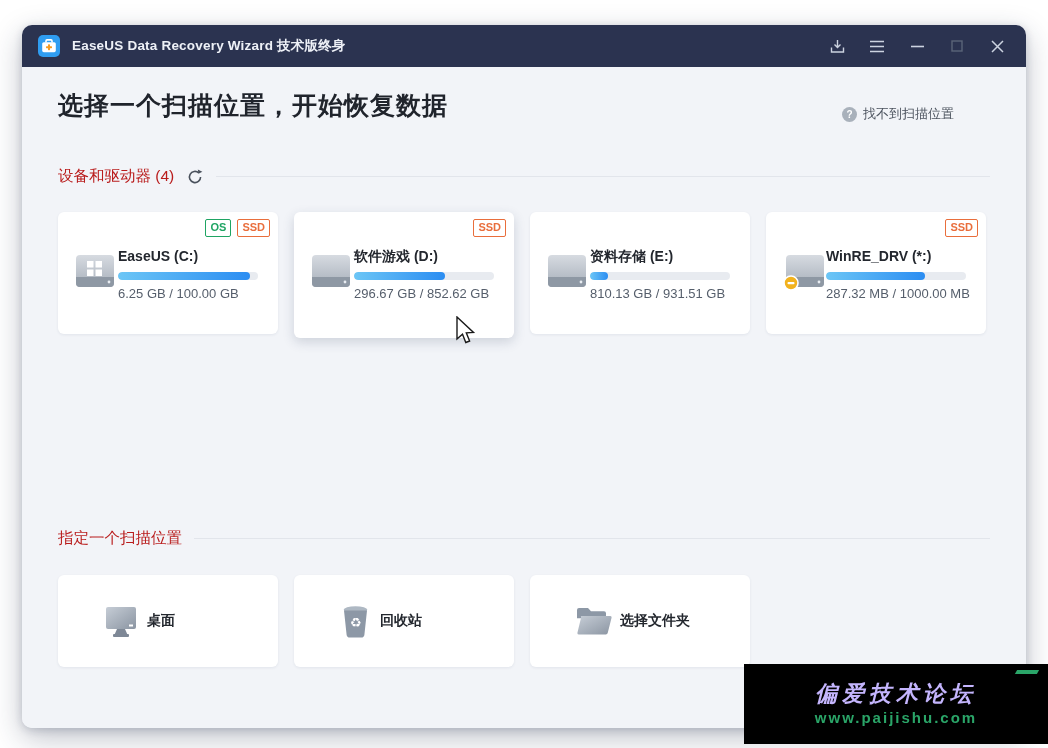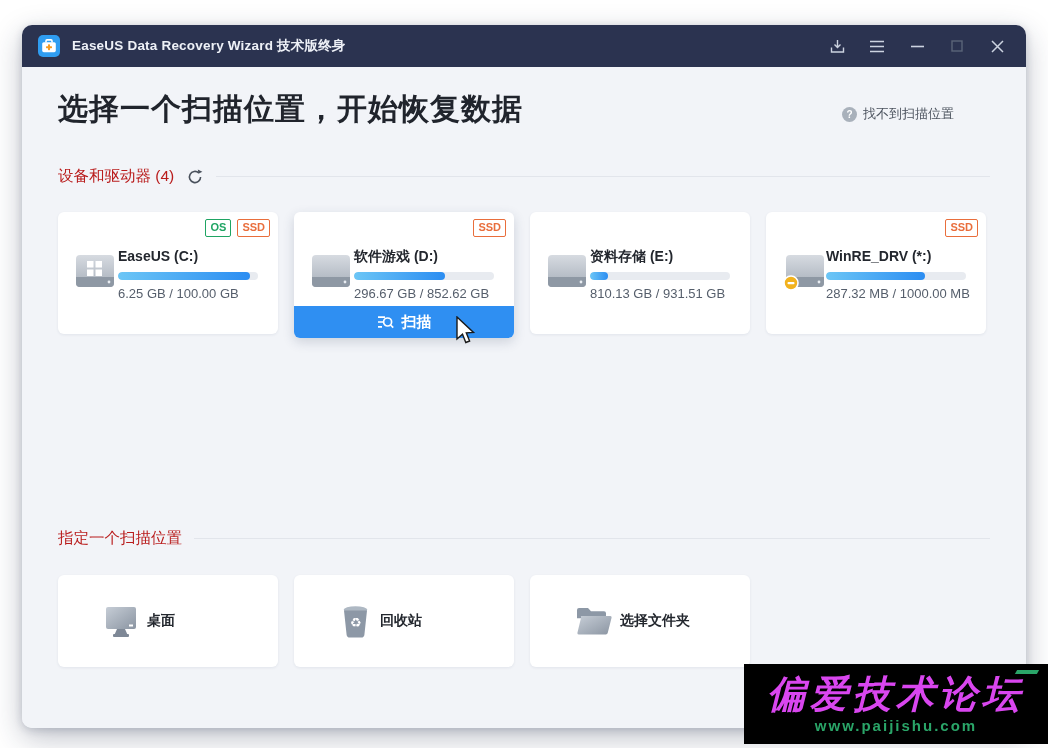--- a/index.html
+++ b/index.html
@@ -26,21 +26,21 @@
     width:30px; height:28px; display:flex; align-items:center; justify-content:center;
     color:#ccd3e0; cursor:pointer;
   }
   .tb-btn svg { display:block; }
   
   .content {
     position:relative; height:661px; background:#f2f4f8; border-radius:0 0 10px 10px;
   }
   .page-title {
     position:absolute; left:36px; top:22px;
-    font-size:30px; font-weight:600; color:#20242c; letter-spacing:1px;
+    font-size:25px; font-weight:600; color:#20242c; letter-spacing:1px;
   }
   .help {
     position:absolute; right:72px; top:38px; display:flex; align-items:center; gap:6px;
     font-size:13px; color:#4d545f; cursor:pointer;
   }
   .help-q {
     width:15px; height:15px; border-radius:50%; background:#a9b1bb; color:#fff;
     font-size:10px; font-weight:700; display:flex; align-items:center; justify-content:center;
   }
   .section-row {
@@ -86,21 +86,21 @@
     box-shadow:0 1px 3px rgba(40,55,90,.08); display:flex; align-items:center; cursor:pointer;
   }
   .loc-icon { margin-left:45px; display:flex; }
   .loc-label { margin-left:8px; font-size:14px; font-weight:700; color:#23272e; }
   
   .watermark {
     position:absolute; left:744px; top:664px; width:304px; height:80px; background:#000;
     display:flex; flex-direction:column; align-items:center; justify-content:center; z-index:50;
   }
   .wm1 {
-    color:#d946ef; font-size:38px; font-weight:700; font-style:italic;
+    color:#c4b5fd; font-size:22px; font-weight:700; font-style:italic;
     letter-spacing:5px; line-height:1.1; white-space:nowrap;
   }
   .wm2 {
     color:#2aa568; font-size:15px; font-weight:700; letter-spacing:2px; margin-top:2px;
   }
   .wm-accent { position:absolute; right:10px; top:6px; width:22px; height:4px; background:#2aa568; transform:skewX(-30deg); }
   
   .cursor { position:absolute; left:455px; top:316px; z-index:60; pointer-events:none; }
 </style>
 </head>
@@ -202,28 +202,20 @@
         <svg class="drive-icon" width="42" height="38" viewBox="0 0 42 38">
           <rect x="2" y="3" width="38" height="32" rx="4" fill="url(#dg1)"></rect>
           <path d="M2 25 h38 v6 a4 4 0 0 1 -4 4 h-30 a4 4 0 0 1 -4 -4 z" fill="#8e98a4"></path>
           <circle cx="35" cy="30" r="1.4" fill="#e9edf2"></circle>
         </svg>
         <div class="d-name">软件游戏 (D:)</div>
         <div class="d-bar">
             <div class="d-fill" style="width: 65%;"></div>
           </div>
         <div class="d-cap">296.67 GB / 852.62 GB</div>
-        <div class="scan-btn">
-          <svg width="17" height="17" viewBox="0 0 17 17">
-            <path d="M1 3.2 h7 M1 8 h5 M1 12.8 h4" stroke="#fff" stroke-width="1.7"></path>
-            <circle cx="10.6" cy="8" r="4" fill="none" stroke="#fff" stroke-width="1.7"></circle>
-            <path d="M13.6 11 L16.2 13.6" stroke="#fff" stroke-width="1.7"></path>
-          </svg>
-          <span>扫描</span>
-        </div>
       </div>
 
       <div class="drive-card">
         <svg class="drive-icon" width="42" height="38" viewBox="0 0 42 38">
           <rect x="2" y="3" width="38" height="32" rx="4" fill="url(#dg1)"></rect>
           <path d="M2 25 h38 v6 a4 4 0 0 1 -4 4 h-30 a4 4 0 0 1 -4 -4 z" fill="#8e98a4"></path>
           <circle cx="35" cy="30" r="1.4" fill="#e9edf2"></circle>
         </svg>
         <div class="d-name">资料存储 (E:)</div>
         <div class="d-bar">

